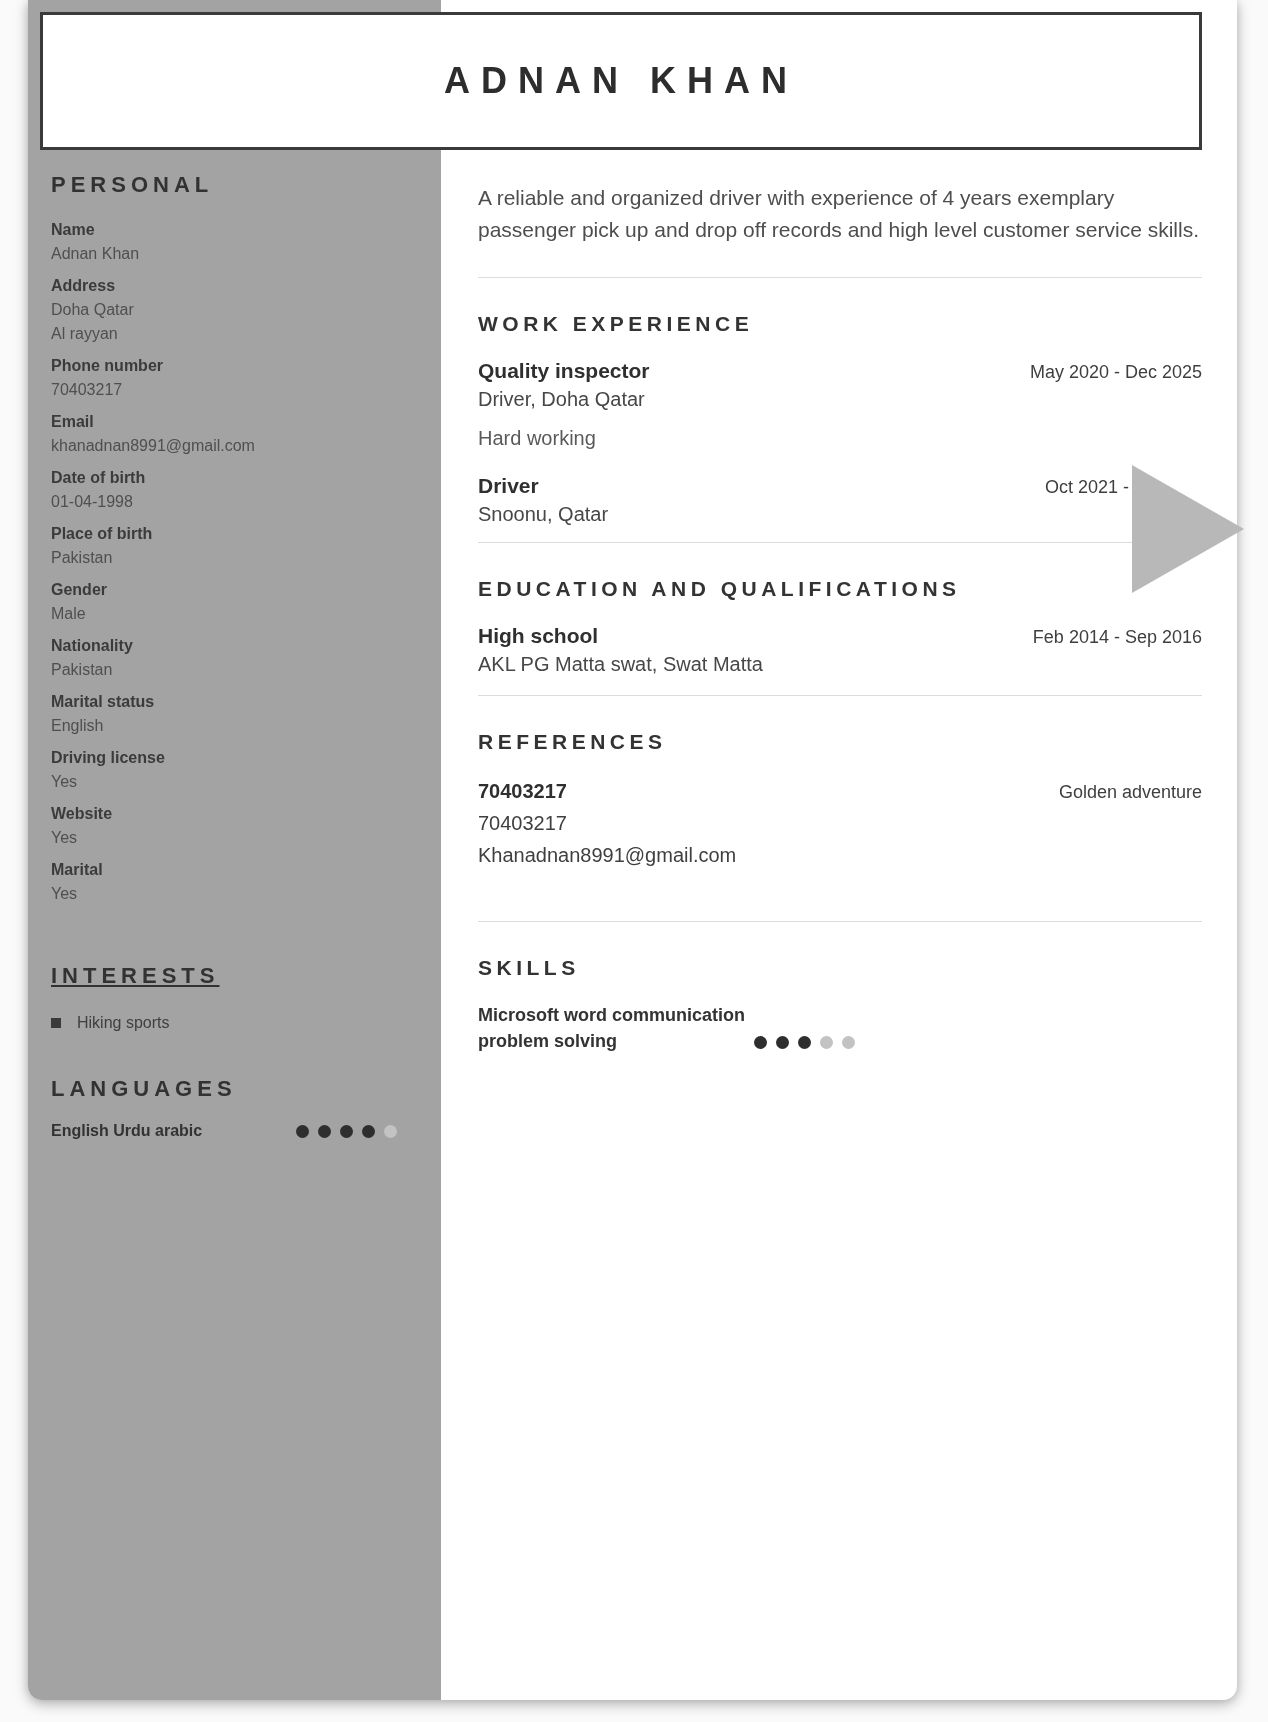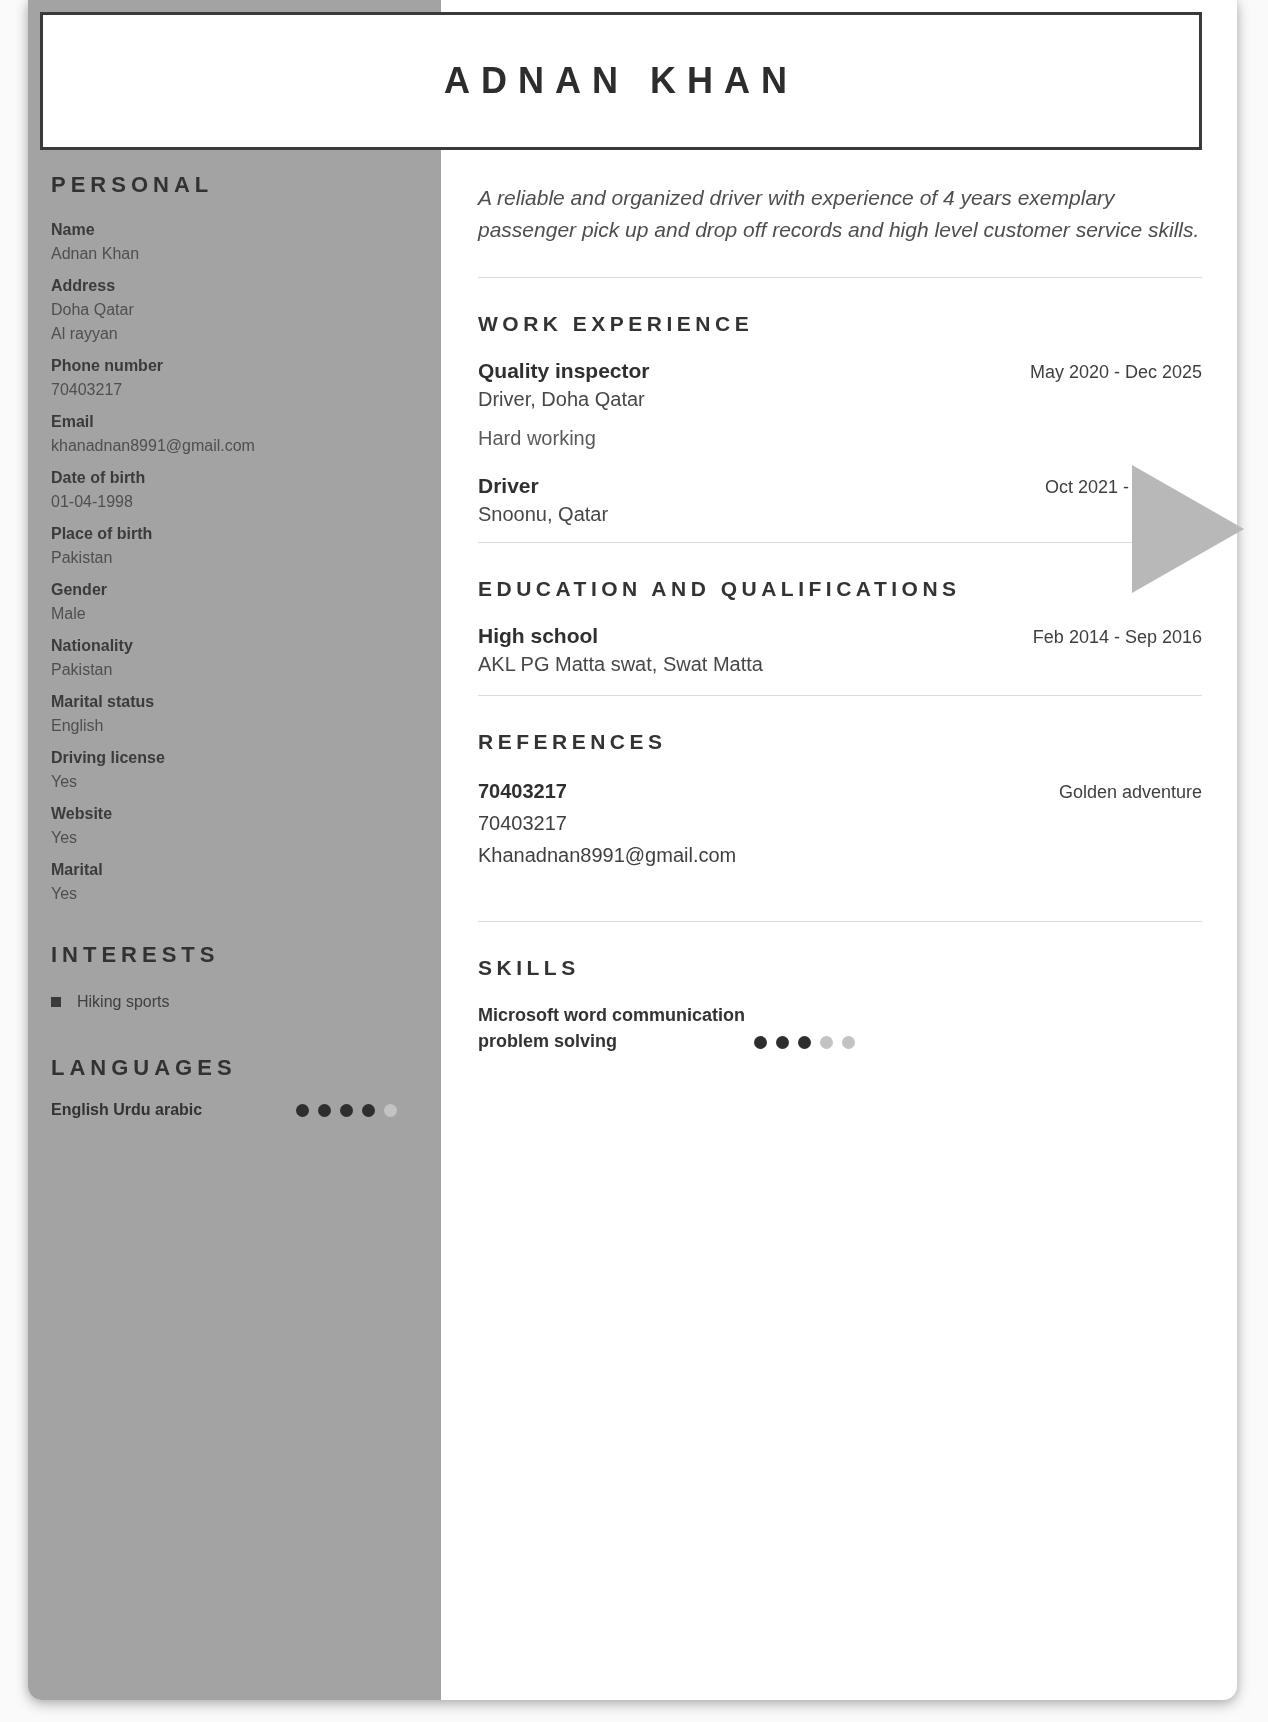--- a/index.html
+++ b/index.html
@@ -47,41 +47,41 @@
 
   .side-heading {
     margin: 0; font-size: 22px; font-weight: 700;
     letter-spacing: 5px; color: #323232; line-height: 26px;
   }
   .fields { margin-top: 20px; }
   .field { margin-bottom: 8px; }
   .flabel { font-size: 16px; font-weight: 700; color: #3b3b3b; line-height: 24px; }
   .fvalue { font-size: 16px; color: #4f4f4f; line-height: 24px; white-space: pre-line; }
 
-  .interests-heading { margin-top: 36px; }
+  .interests-heading { margin-top: 57px; text-decoration: underline; }
   .interest-item {
     display: flex; align-items: center; gap: 16px;
     margin-top: 22px; font-size: 16px; color: #3f3f3f; line-height: 24px;
   }
   .sq { width: 10px; height: 10px; background: #3a3a3a; flex: 0 0 auto; }
 
   .languages-heading { margin-top: 41px; }
   .lang-row {
     display: flex; justify-content: space-between; align-items: center;
     margin-top: 17px;
   }
   .lang-name { font-size: 16px; font-weight: 700; color: #333333; line-height: 24px; }
 
   .dots { display: flex; gap: 9px; }
   .dot { width: 13px; height: 13px; border-radius: 50%; background: #c3c3c3; }
   .dot.filled { background: #2e2e2e; }
 
   
   .content { position: absolute; left: 450px; top: 150px; width: 724px; }
-  .summary { margin: 32px 0 0; font-size: 21px; line-height: 32px; color: #4e4e4e; font-style: italic; }
+  .summary { margin: 32px 0 0; font-size: 21px; line-height: 32px; color: #4e4e4e; }
   .divider { border: none; border-top: 1px solid #dcdcdc; height: 0; }
   .d1 { margin: 31px 0 0; }
   .d2 { margin: 12px 0 0; }
   .d3 { margin: 15px 0 0; }
   .d4 { margin: 50px 0 0; }
 
   .sec-heading {
     margin: 32px 0 0; font-size: 21px; font-weight: 700;
     letter-spacing: 4.5px; color: #333333; line-height: 27px;
   }

